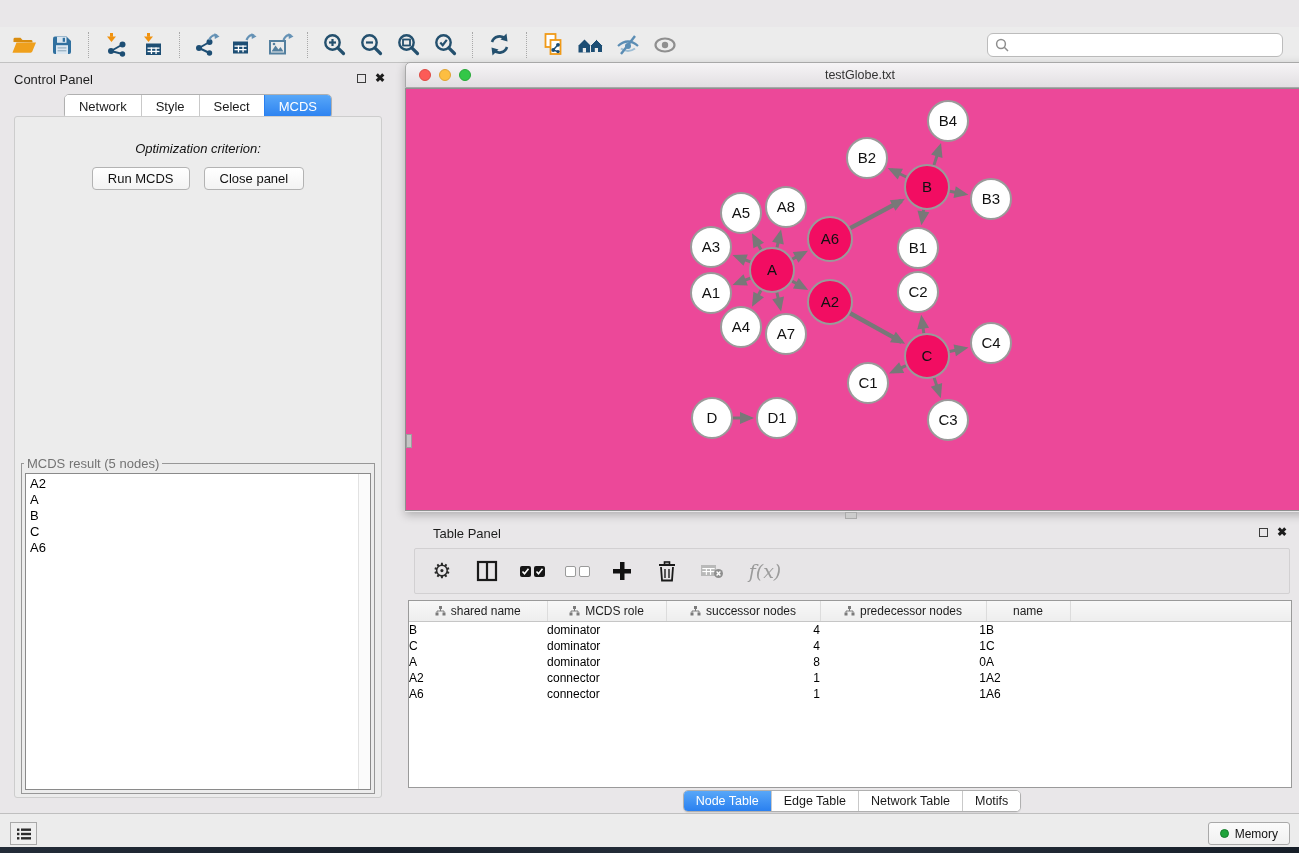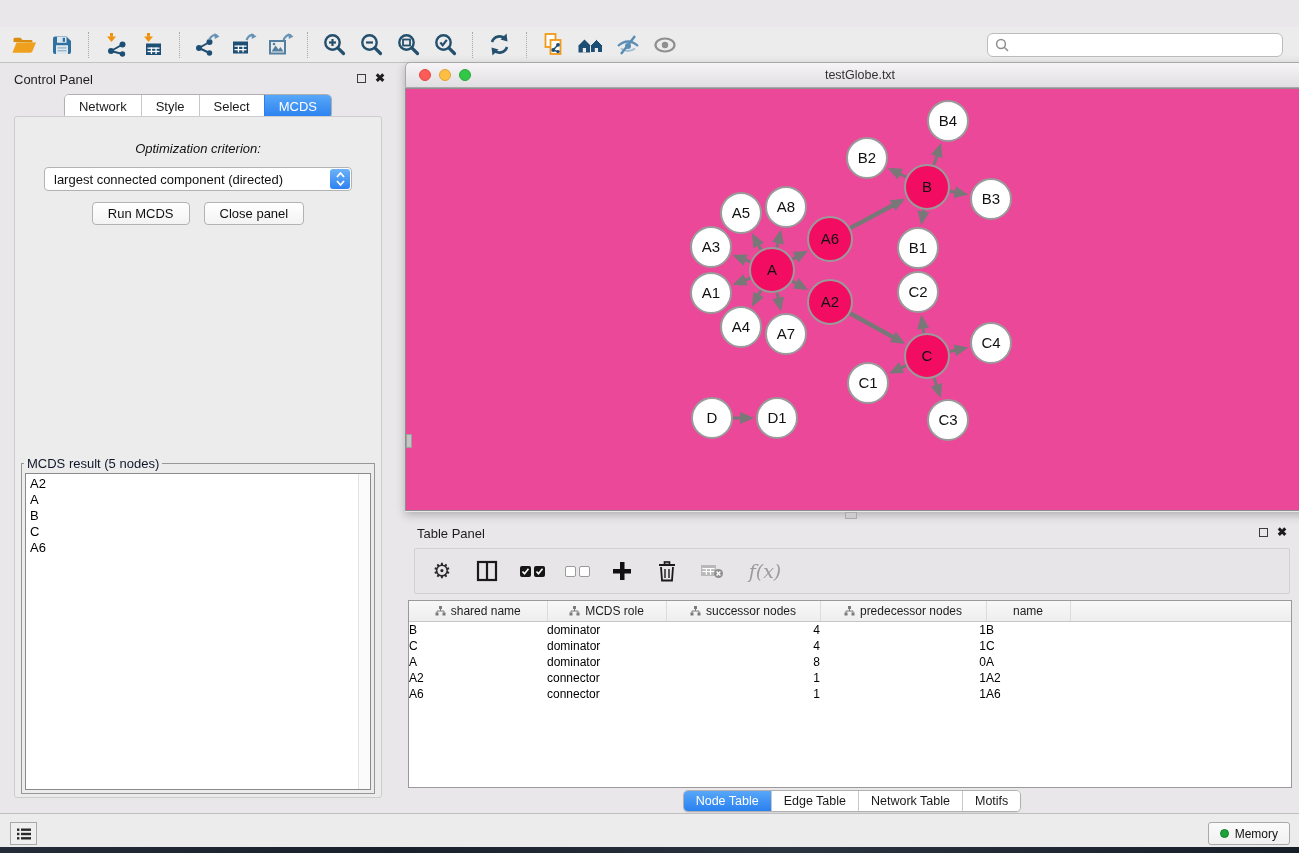--- a/index.html
+++ b/index.html
@@ -44,21 +44,21 @@
   .dropdown{position:relative;margin:11px 29px 0 29px;height:24px;background:#fff;border:1px solid #b3b3b3;
     border-radius:4px;box-sizing:border-box;}
   .dropdown .dd-text{position:absolute;left:9px;top:4px;font-size:13px;color:#111;white-space:nowrap;}
   .dd-stepper{position:absolute;right:1px;top:1px;width:20px;height:20px;border-radius:3px;
     background:linear-gradient(#6cb2f9,#2e81f1);display:flex;align-items:center;justify-content:center;}
   .cp-buttons{margin-top:11px;display:flex;justify-content:center;gap:14px;}
   .btn{font-size:13px;color:#111;background:linear-gradient(#ffffff,#f3f3f3);border:1px solid #b3b3b3;
     border-radius:4px;padding:3px 15px;font-family:inherit;}
   .mcds-fieldset{position:absolute;left:6px;right:6px;top:339px;bottom:3px;border:1px solid #979797;
     margin:0;padding:0;}
-  .mcds-fieldset legend{font-size:13px;color:#0f172a;margin-left:2px;padding:0 3px;}
+  .mcds-fieldset legend{font-size:13px;color:#737373;margin-left:2px;padding:0 3px;}
   .result-list-box{position:absolute;left:3px;right:3px;top:2px;bottom:3px;background:#fff;
     border:1px solid #8a8a8a;overflow:hidden;}
   .result-scroll-track{position:absolute;right:0;top:0;bottom:0;width:11px;background:#fbfbfb;border-left:1px solid #e2e2e2;}
   .result-list{list-style:none;margin:0;padding:2px 4px;}
   .result-list li{font-size:13px;line-height:16px;color:#000;}
 
   
   .netwin{position:absolute;left:405px;top:62px;width:894px;height:450px;border-radius:5px 5px 0 0;
     box-shadow:0 3px 10px rgba(0,0,0,.25);padding-left:16px;}
   .netwin-titlebar{position:absolute;left:0;top:0;width:100%;height:26px;box-sizing:border-box;
@@ -291,29 +291,20 @@
     <div class="cp-tabs">
       <div class="seg">
         <div class="seg-tab">Network</div>
         <div class="seg-tab">Style</div>
         <div class="seg-tab">Select</div>
         <div class="seg-tab active">MCDS</div>
       </div>
     </div>
     <div class="cp-body">
       <div class="opt-label">Optimization criterion:</div>
-      <div class="dropdown">
-        <span class="dd-text">largest connected component (directed)</span>
-        <div class="dd-stepper">
-          <svg width="13" height="18" viewBox="0 0 13 18">
-            <polyline points="3,7 6.5,3 10,7" fill="none" stroke="#fff" stroke-width="1.8"></polyline>
-            <polyline points="3,11 6.5,15 10,11" fill="none" stroke="#fff" stroke-width="1.8"></polyline>
-          </svg>
-        </div>
-      </div>
       <div class="cp-buttons">
         <button class="btn">Run MCDS</button>
         <button class="btn">Close panel</button>
       </div>
       <fieldset class="mcds-fieldset">
         <legend>MCDS result (5 nodes)</legend>
         <div class="result-list-box">
           <ul class="result-list">
               <li>A2</li>
               <li>A</li>
@@ -406,21 +397,21 @@
           <text x="371" y="334" text-anchor="middle" font-size="15" font-family="&quot;Liberation Sans&quot;, sans-serif" fill="#111111">D1</text>
         </svg>
       <div class="vscroll-thumb"></div>
       <div class="resize-grip"></div>
     </div>
   </div>
   <div class="hscroll-thumb"></div>
 
   <div class="tpanel">
     <div class="panel-header">
-      <div class="panel-title" style="left:12px;">Table Panel</div>
+      <div class="panel-title" style="left:28px;">Table Panel</div>
       <div class="panel-hicons" style="right:12px;">
         <div class="float-icon"></div>
         <div class="close-icon">✖</div>
       </div>
     </div>
 
     <div class="tp-toolbar">
       <div class="tp-icon">
         <span class="gear-glyph">⚙</span>
       </div>

